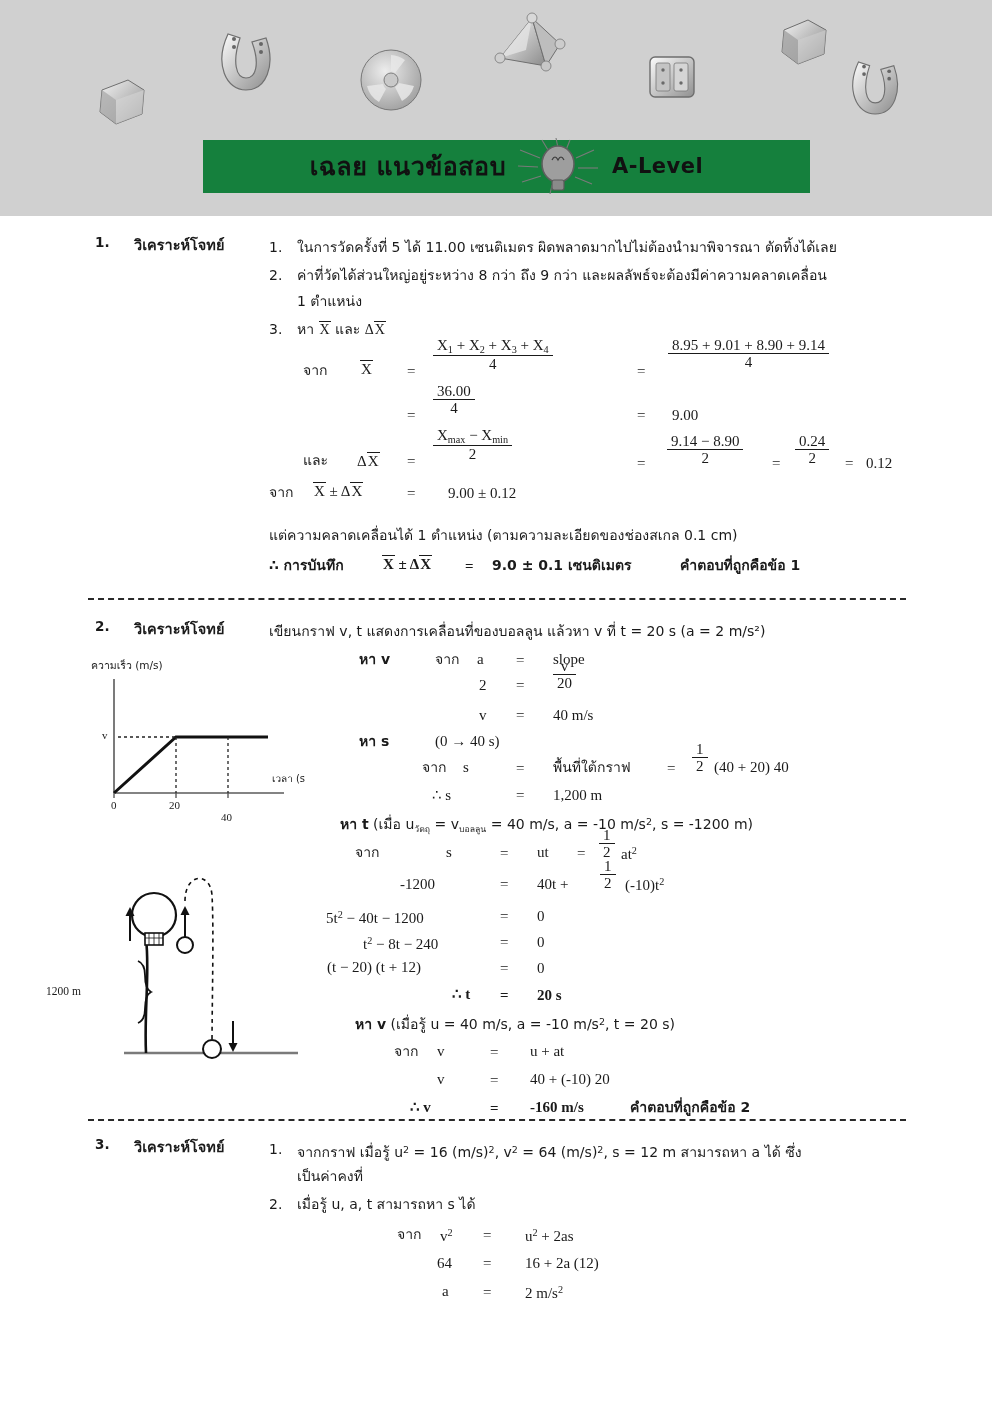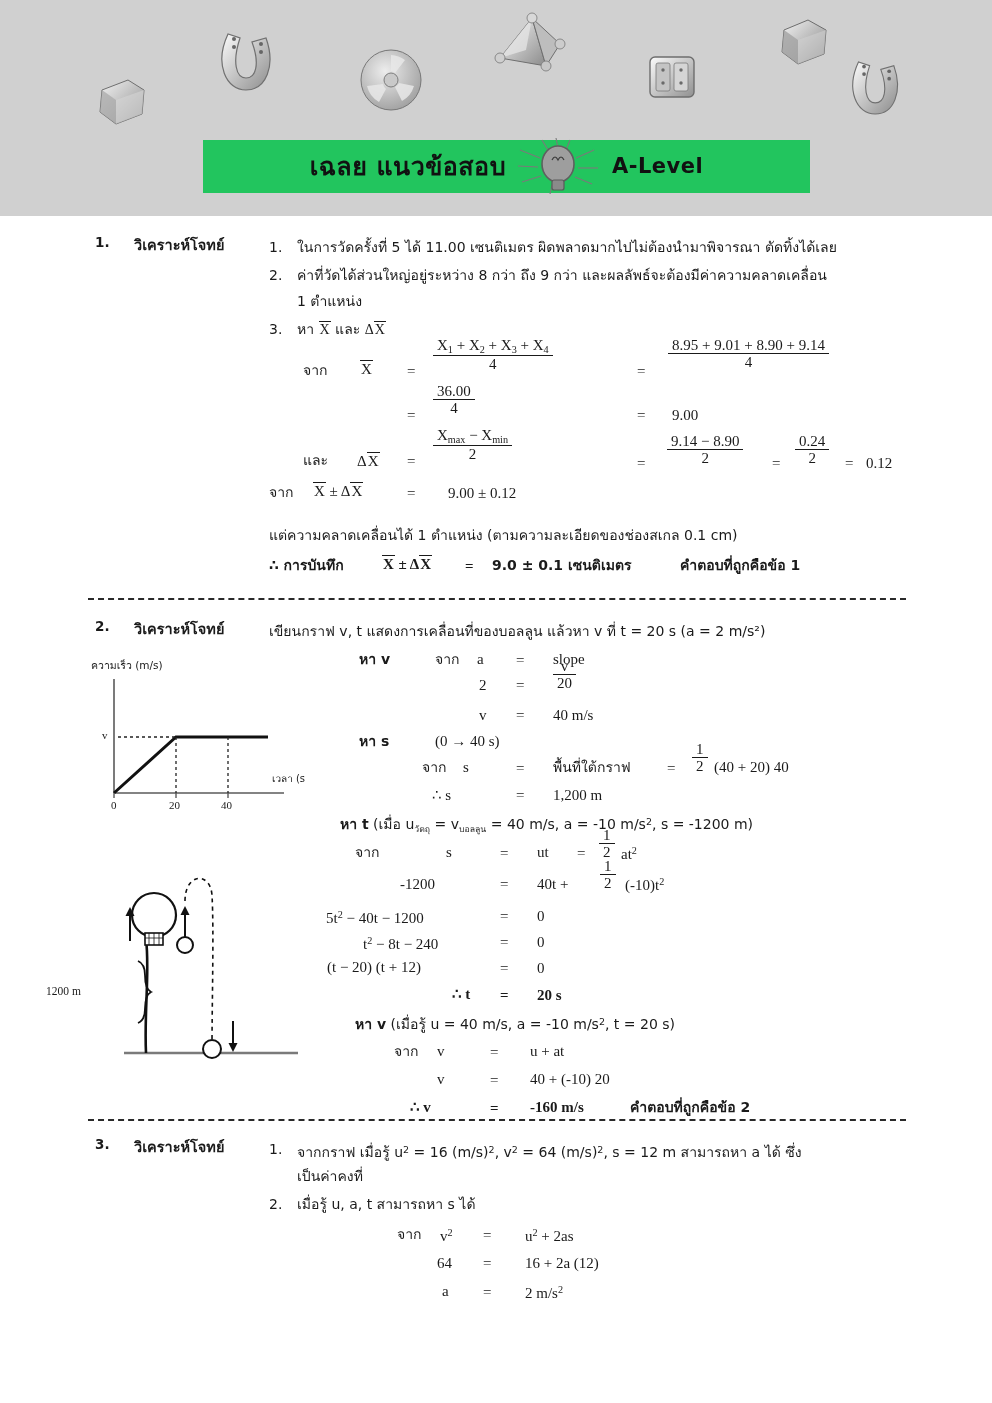--- a/index.html
+++ b/index.html
@@ -13,21 +13,21 @@
   
   .header-band{
     position:absolute; left:0; top:0; width:992px; height:216px;
     background:#d0d0d0;
   }
   .deco{position:absolute;}
   .deco svg{display:block;}
 
   .banner{
     position:absolute; left:203px; top:140px; width:607px; height:53px;
-    background:#22c55e;
+    background:#15803d;
     display:flex; align-items:center; justify-content:center;
   }
   .banner-inner{
     display:flex; align-items:center; gap:10px;
     transform:translateY(-1px);
   }
   .banner-thai{
     font-family:"DejaVu Sans", sans-serif;
     font-size:25px; font-weight:700; color:#111;
     letter-spacing:.5px;
@@ -369,21 +369,21 @@
 
         <line x1="26" y1="122" x2="26" y2="127" stroke="#5a5a5a" stroke-width="1.4"></line>
         <line x1="88" y1="122" x2="88" y2="127" stroke="#5a5a5a" stroke-width="1.4"></line>
         <line x1="140" y1="122" x2="140" y2="127" stroke="#5a5a5a" stroke-width="1.4"></line>
       </svg>
       <span class="glabel" style="left:3px; top:-14px;">ความเร็ว (m/s)</span>
       <span class="gser" style="left:14px; top:58px;">v</span>
       <span class="glabel" style="left:184px; top:100px; font-size:10px;">เวลา (s</span>
       <span class="gser" style="left:23px; top:128px;">0</span>
       <span class="gser" style="left:81px; top:128px;">20</span>
-      <span class="gser" style="left:133px; top:128px;">40</span>
+      <span class="gser" style="left:133px; top:140px;">40</span>
     </div>
 
     <span class="txt bold" style="left:359px; top:512px;">หา s</span>
     <span class="mtxt" style="left:435px; top:512px;">(0 → 40 s)</span>
 
     <span class="mtxt thai" style="left:422px; top:539px; font-size:14px;">จาก</span>
     <span class="mtxt" style="left:463px; top:538px;">s</span>
     <span class="mtxt" style="left:516px; top:539px;">=</span>
     <span class="txt" style="left:553px; top:538px;">พื้นที่ใต้กราฟ</span>
     <span class="mtxt" style="left:667px; top:539px;">=</span>

